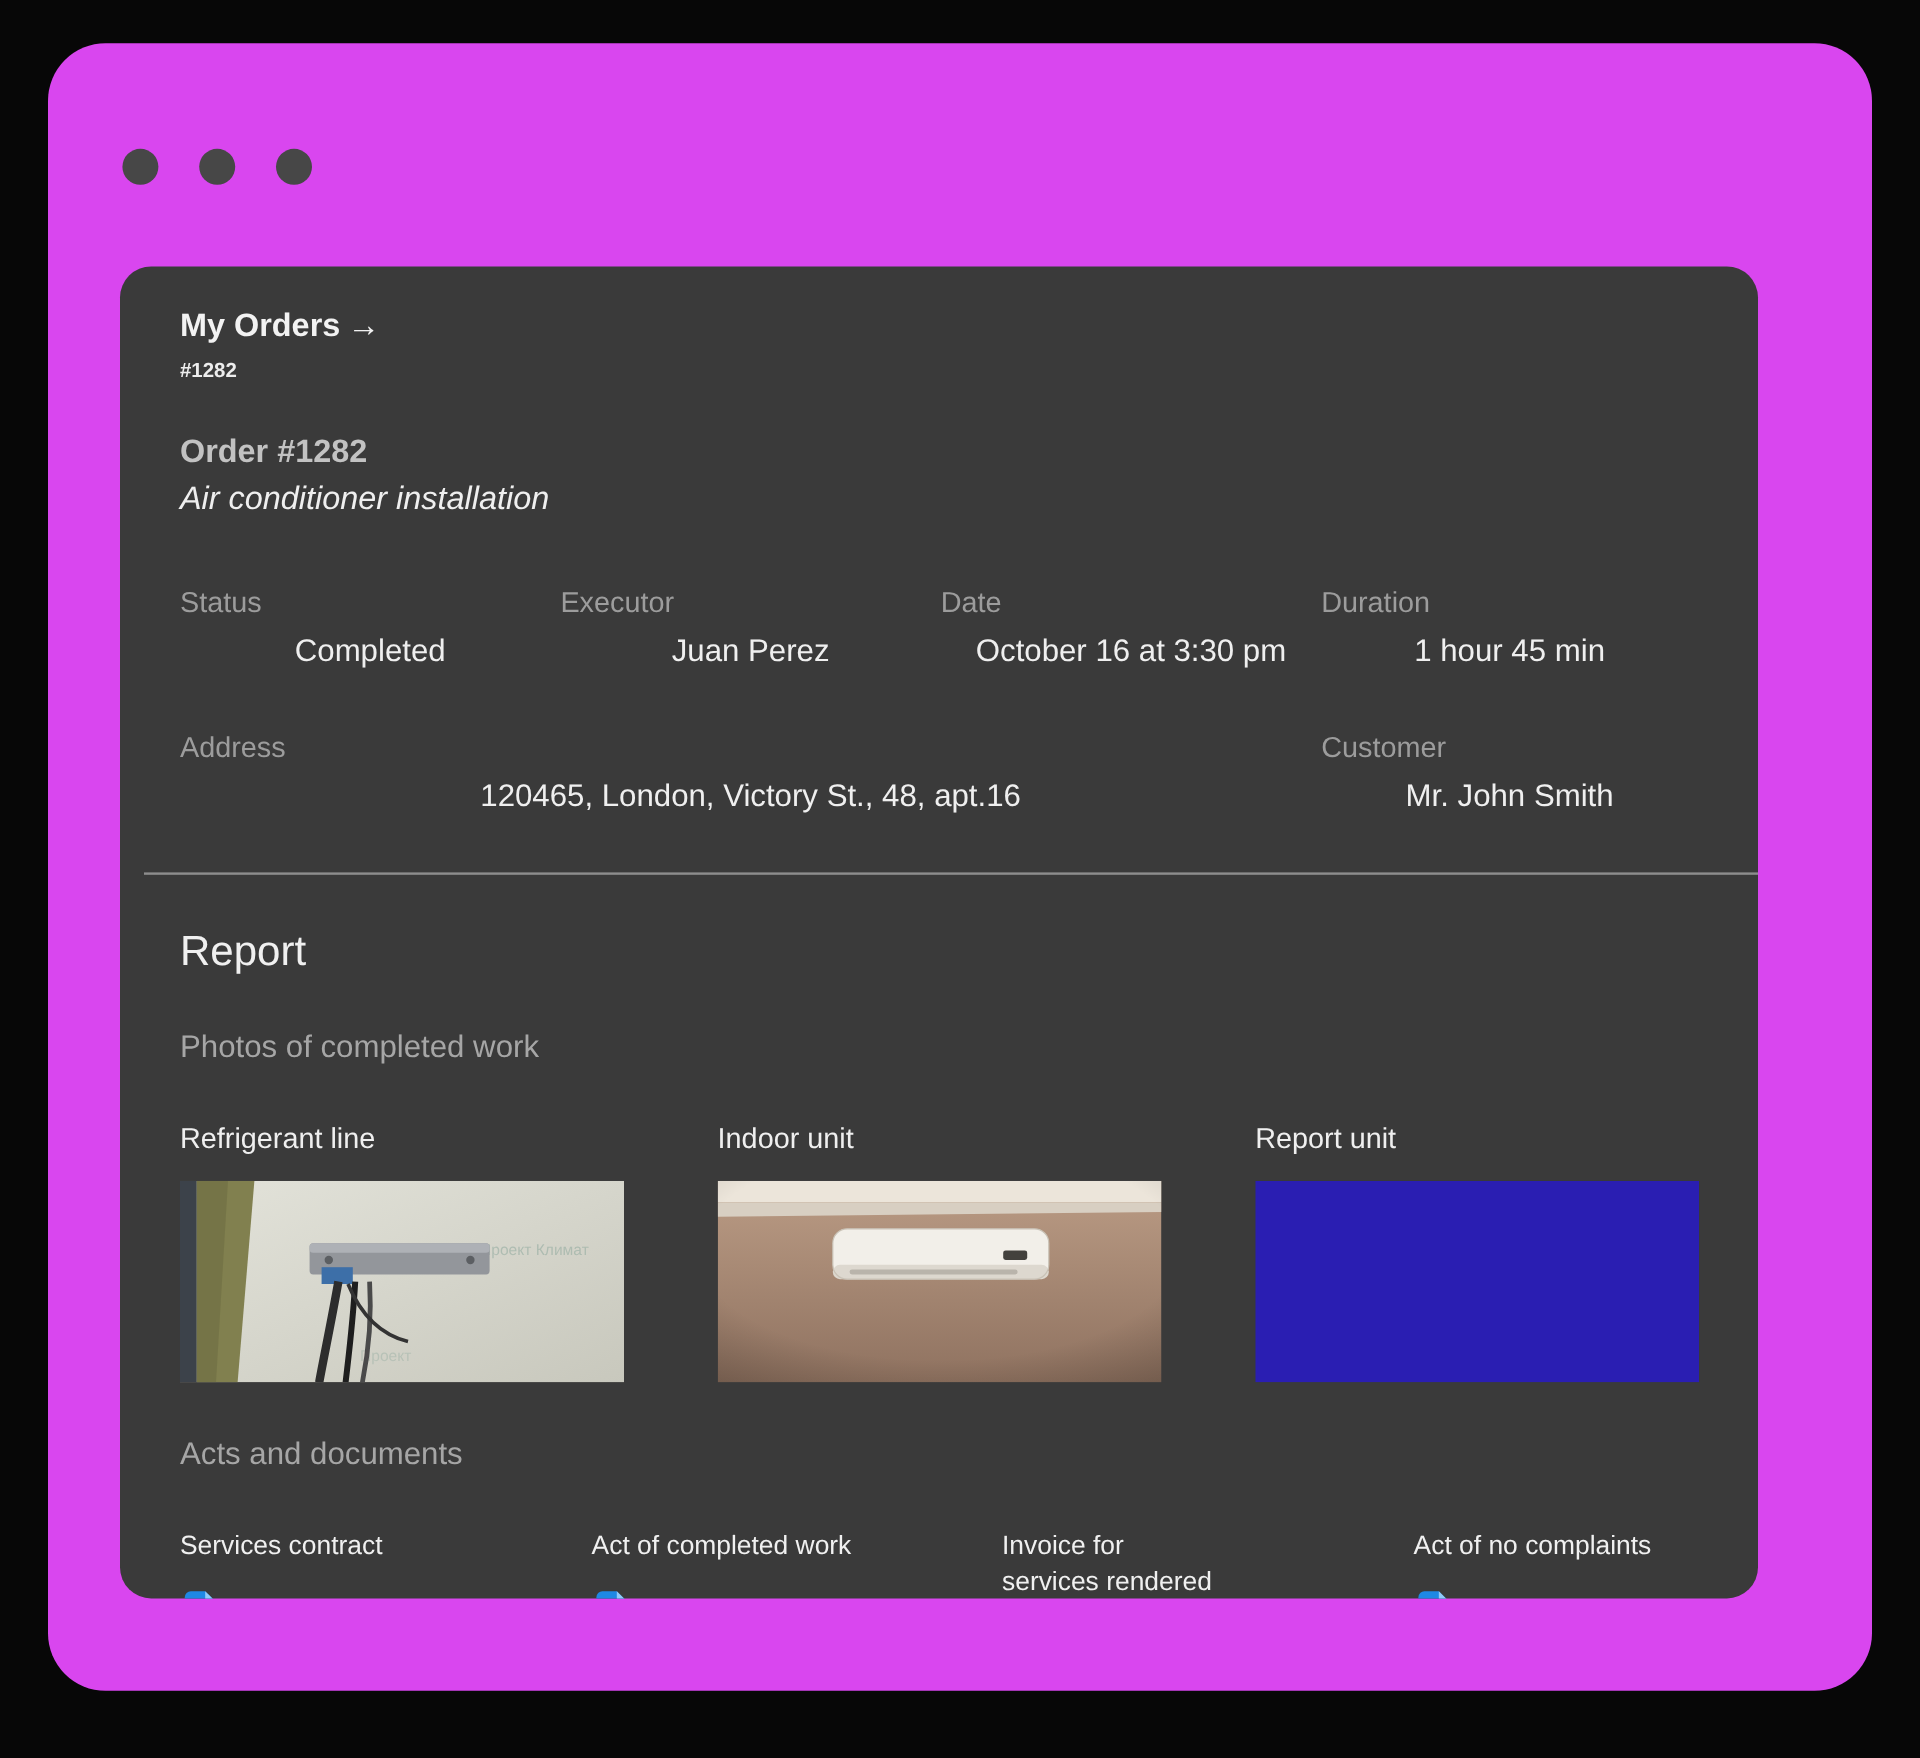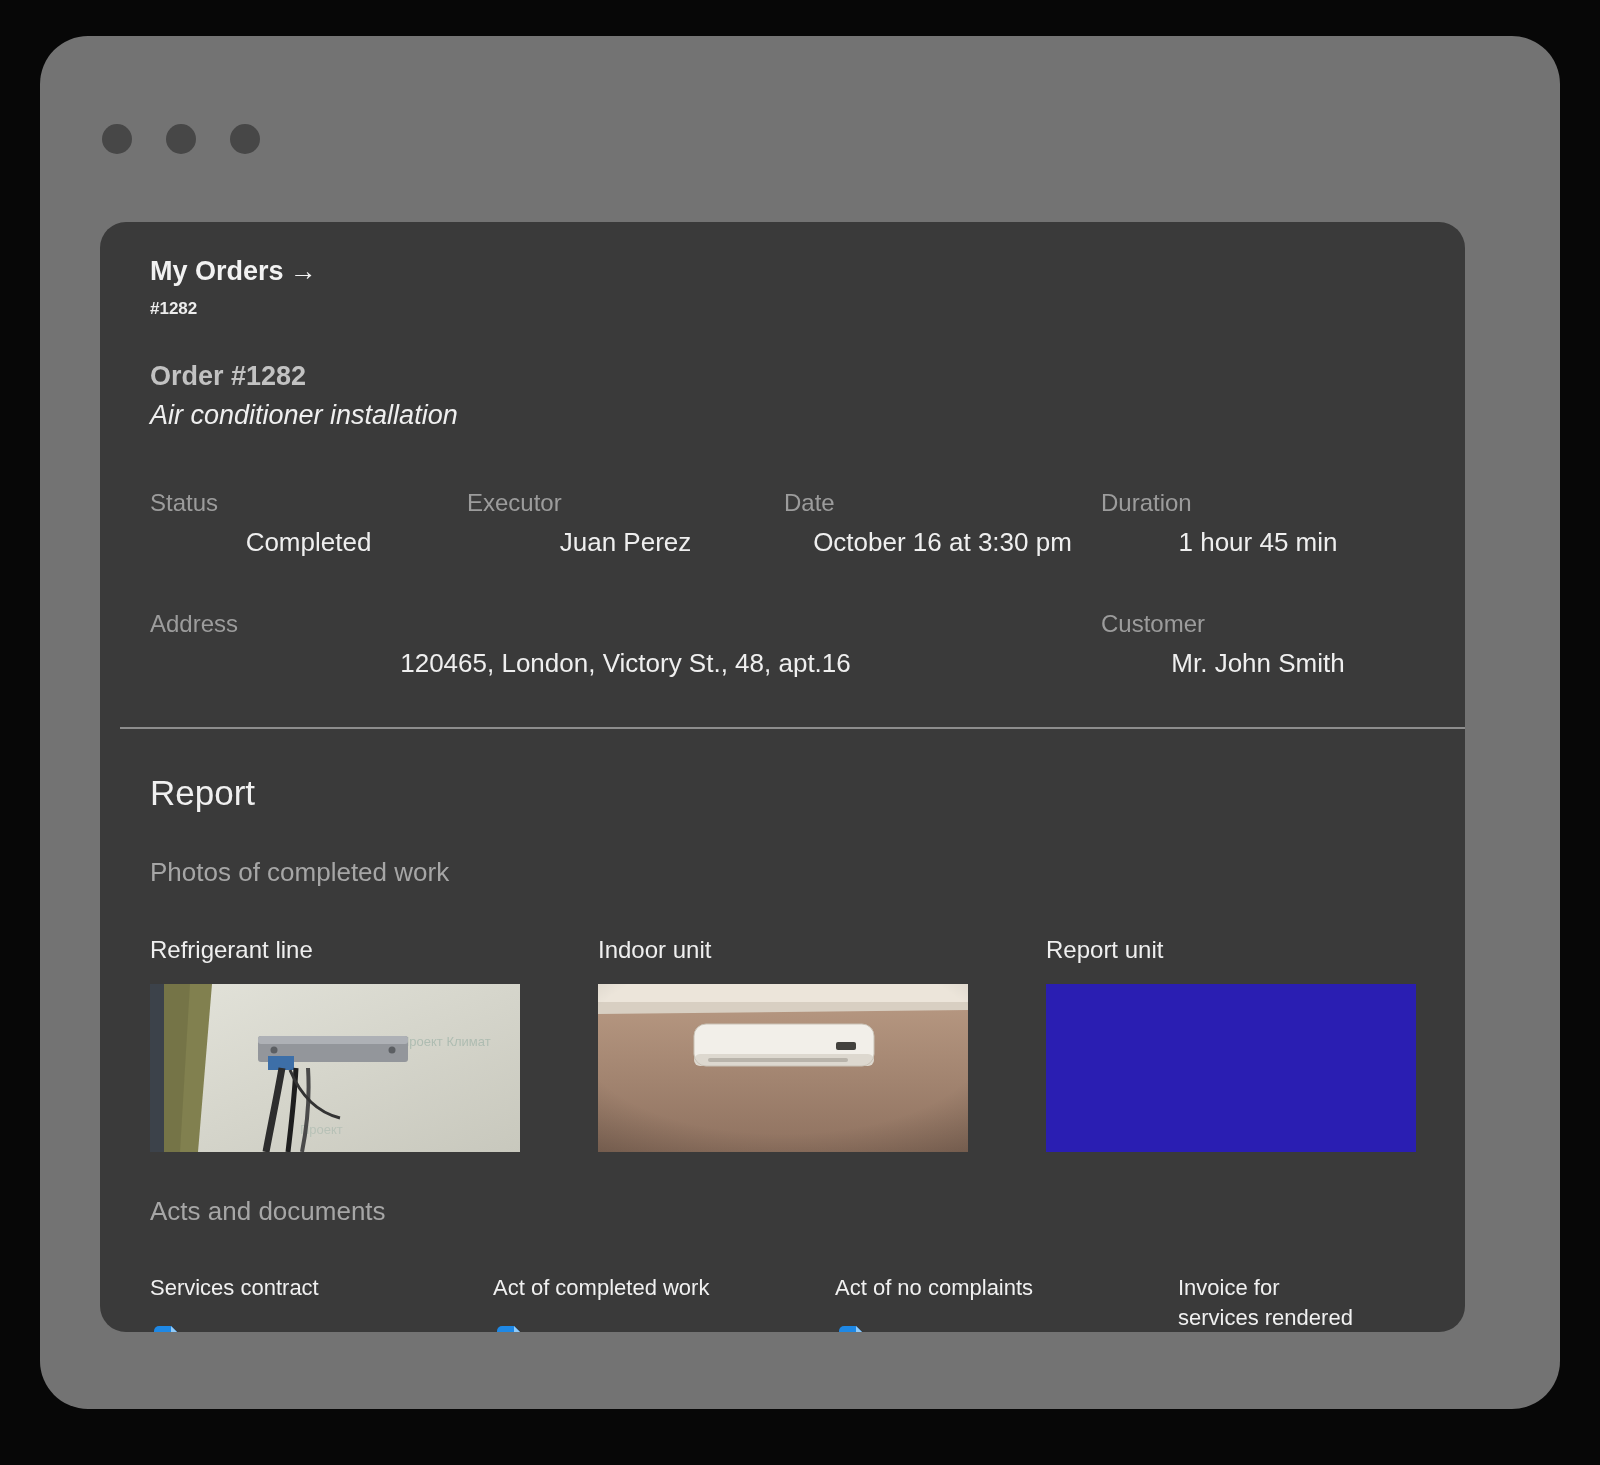--- a/index.html
+++ b/index.html
@@ -5,21 +5,21 @@
   * { margin: 0; padding: 0; box-sizing: border-box; }
   html, body {
     width: 1600px; height: 1465px;
     background: #070707;
     font-family: "Liberation Sans", "DejaVu Sans", sans-serif;
     -webkit-font-smoothing: antialiased;
   }
   .window {
     position: absolute;
     left: 40px; top: 36px; right: 40px; bottom: 56px;
-    background: #737373;
+    background: #d946ef;
     border-radius: 48px;
   }
   .window-dots {
     position: absolute;
     left: 62px; top: 88px;
     display: flex; gap: 34px;
   }
   .dot {
     width: 30px; height: 30px; border-radius: 50%;
     background: #474747;
@@ -250,38 +250,38 @@
               <rect x="9" y="26" width="10" height="2.6" rx="1.3" fill="#e3f2fd"></rect>
               <circle cx="25" cy="31" r="8" fill="#ffd913" stroke="#e6b800" stroke-width="1"></circle>
               <path d="M25 26.5 v7 M21.8 30.6 l3.2 3.4 3.2-3.4" stroke="#1565c0" stroke-width="2" fill="none" stroke-linecap="round" stroke-linejoin="round"></path>
             </svg>
           </span>
           <span class="doc-download-text">Download</span>
         </div>
       </div>
 
       <div>
+        <div class="doc-label narrow">Invoice for services rendered</div>
+
+      </div>
+
+      <div>
         <div class="doc-label">Act of no complaints</div>
         <div class="doc-download">
           <span class="file-icon">
             <svg width="36" height="40" viewBox="0 0 36 40" xmlns="http://www.w3.org/2000/svg">
               <path d="M4 6 a5 5 0 0 1 5-5 h12 l8 8 v22 a5 5 0 0 1 -5 5 h-15 a5 5 0 0 1 -5-5 Z" fill="#1e88e5"></path>
               <path d="M21 1 l8 8 h-6 a2 2 0 0 1 -2-2 Z" fill="#90caf9"></path>
               <rect x="9" y="14" width="14" height="2.6" rx="1.3" fill="#e3f2fd"></rect>
               <rect x="9" y="20" width="16" height="2.6" rx="1.3" fill="#e3f2fd"></rect>
               <rect x="9" y="26" width="10" height="2.6" rx="1.3" fill="#e3f2fd"></rect>
               <circle cx="25" cy="31" r="8" fill="#ffd913" stroke="#e6b800" stroke-width="1"></circle>
               <path d="M25 26.5 v7 M21.8 30.6 l3.2 3.4 3.2-3.4" stroke="#1565c0" stroke-width="2" fill="none" stroke-linecap="round" stroke-linejoin="round"></path>
             </svg>
           </span>
           <span class="doc-download-text">Download</span>
         </div>
       </div>
 
-      <div>
-        <div class="doc-label narrow">Invoice for services rendered</div>
-
-      </div>
-
     </div>
 
   </div>
 </div>
 
 </body></html>

